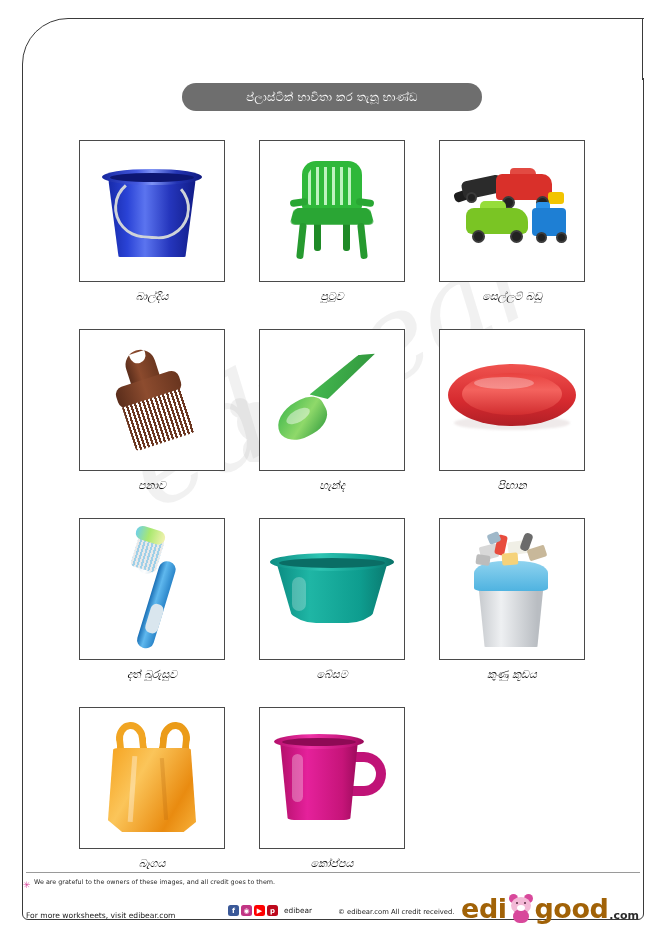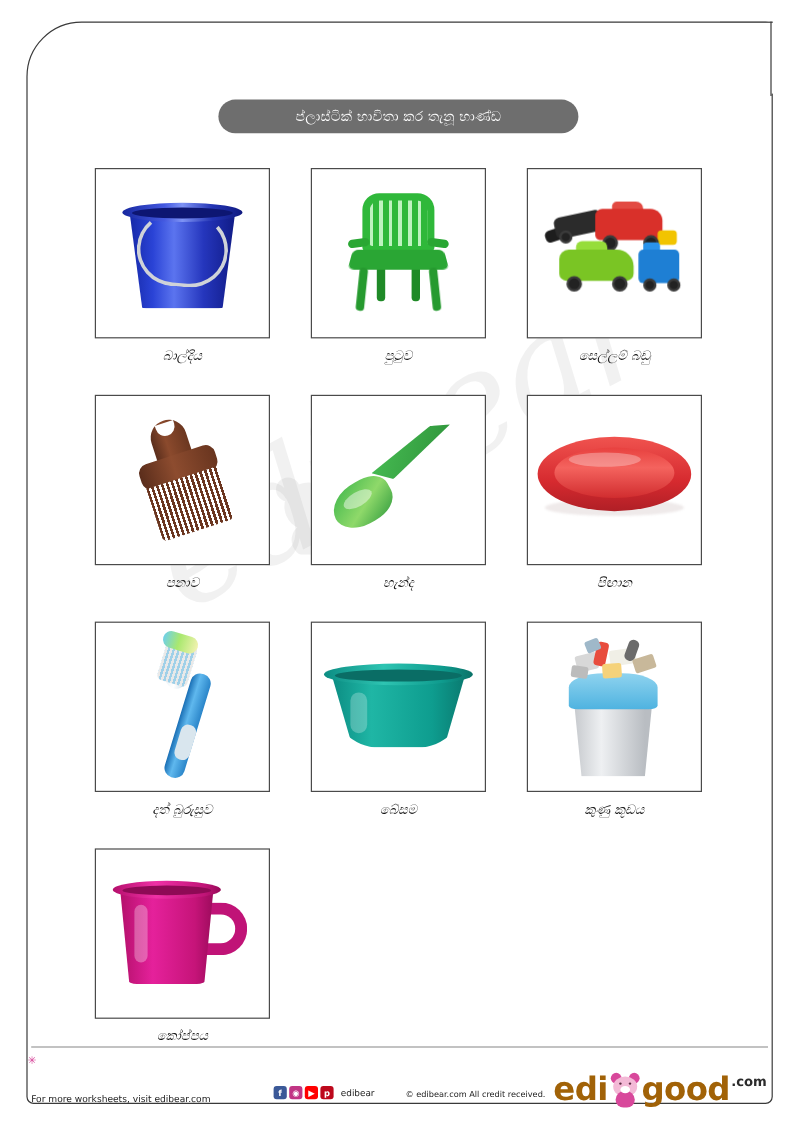--- a/index.html
+++ b/index.html
@@ -196,21 +196,21 @@
     font-size: 27px;
     color: #a16207;
     letter-spacing: -0.5px;
     line-height: 1;
   }
   .logo-dotcom {
     font-size: 11px;
     font-weight: bold;
     color: #2b2b2b;
     margin-left: 1px;
-    margin-bottom: 14px;
+    margin-bottom: 0;
   }
   .logo-bear {
     width: 26px; height: 30px;
     position: relative;
     margin: 0 1px -1px 1px;
   }
 
   
   
   .bucket {
@@ -751,40 +751,53 @@
             <div class="tr tr5"></div>
             <div class="tr tr6"></div>
             <div class="tr tr7"></div>
             <div class="tr tr8"></div>
           </div>
         </div>
       </div>
       <div class="caption">කුණු කූඩය</div>
     </div>
 
+    <div class="cell">
+      <div class="thumb">
+        <div class="bag">
+          <div class="bag-handle-l"></div>
+          <div class="bag-handle-r"></div>
+          <div class="bag-body"></div>
+          <div class="bag-fold1"></div>
+          <div class="bag-fold2"></div>
+        </div>
+      </div>
+      <div class="caption">බෑගය</div>
+    </div>
 
     <div class="cell">
       <div class="thumb">
         <div class="mug">
           <div class="mug-handle"></div>
           <div class="mug-body"></div>
           <div class="mug-hl"></div>
           <div class="mug-rim"></div>
           <div class="mug-inner"></div>
         </div>
       </div>
       <div class="caption">කෝප්පය</div>
     </div>
 
   </div>
 
   <div class="footer-rule"></div>
 
   <div class="footnote">
     <span class="star">✳</span>
+    <div>We are grateful to the owners of these images, and all credit goes to them.</div>
   </div>
 
   <div class="footer-left">For more worksheets, visit edibear.com</div>
 
   <div class="social">
     <span class="sq" style="background:#3b5998">f</span>
     <span class="sq" style="background:#c13584">◉</span>
     <span class="sq" style="background:#ff0000">▶</span>
     <span class="sq" style="background:#bd081c">p</span>
     <span class="social-label">edibear</span>

